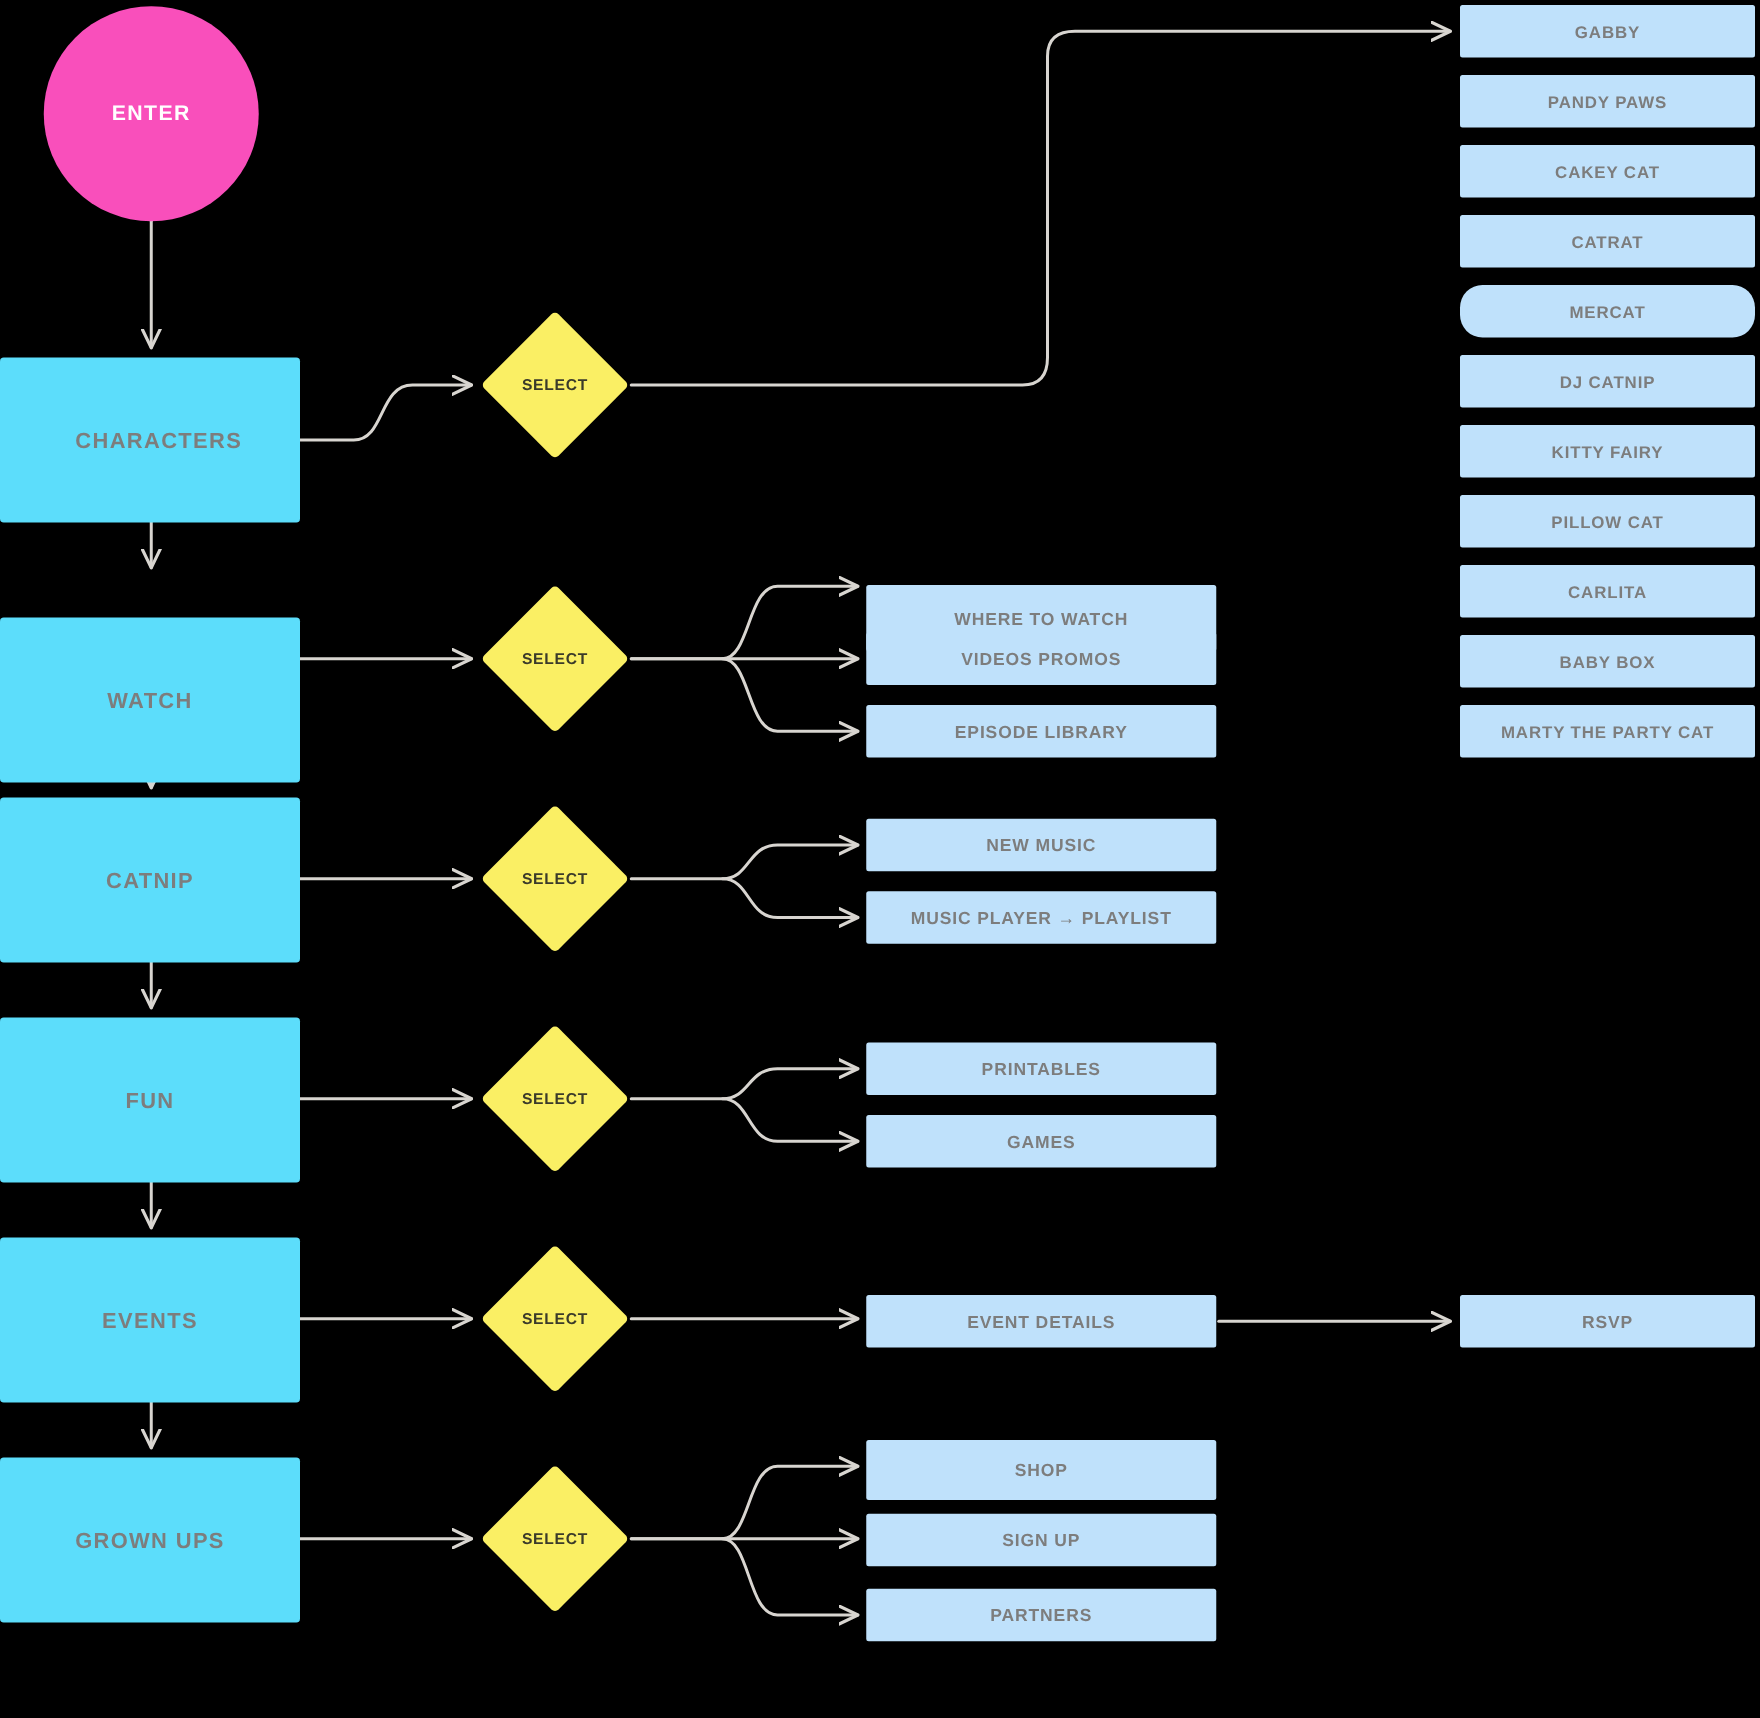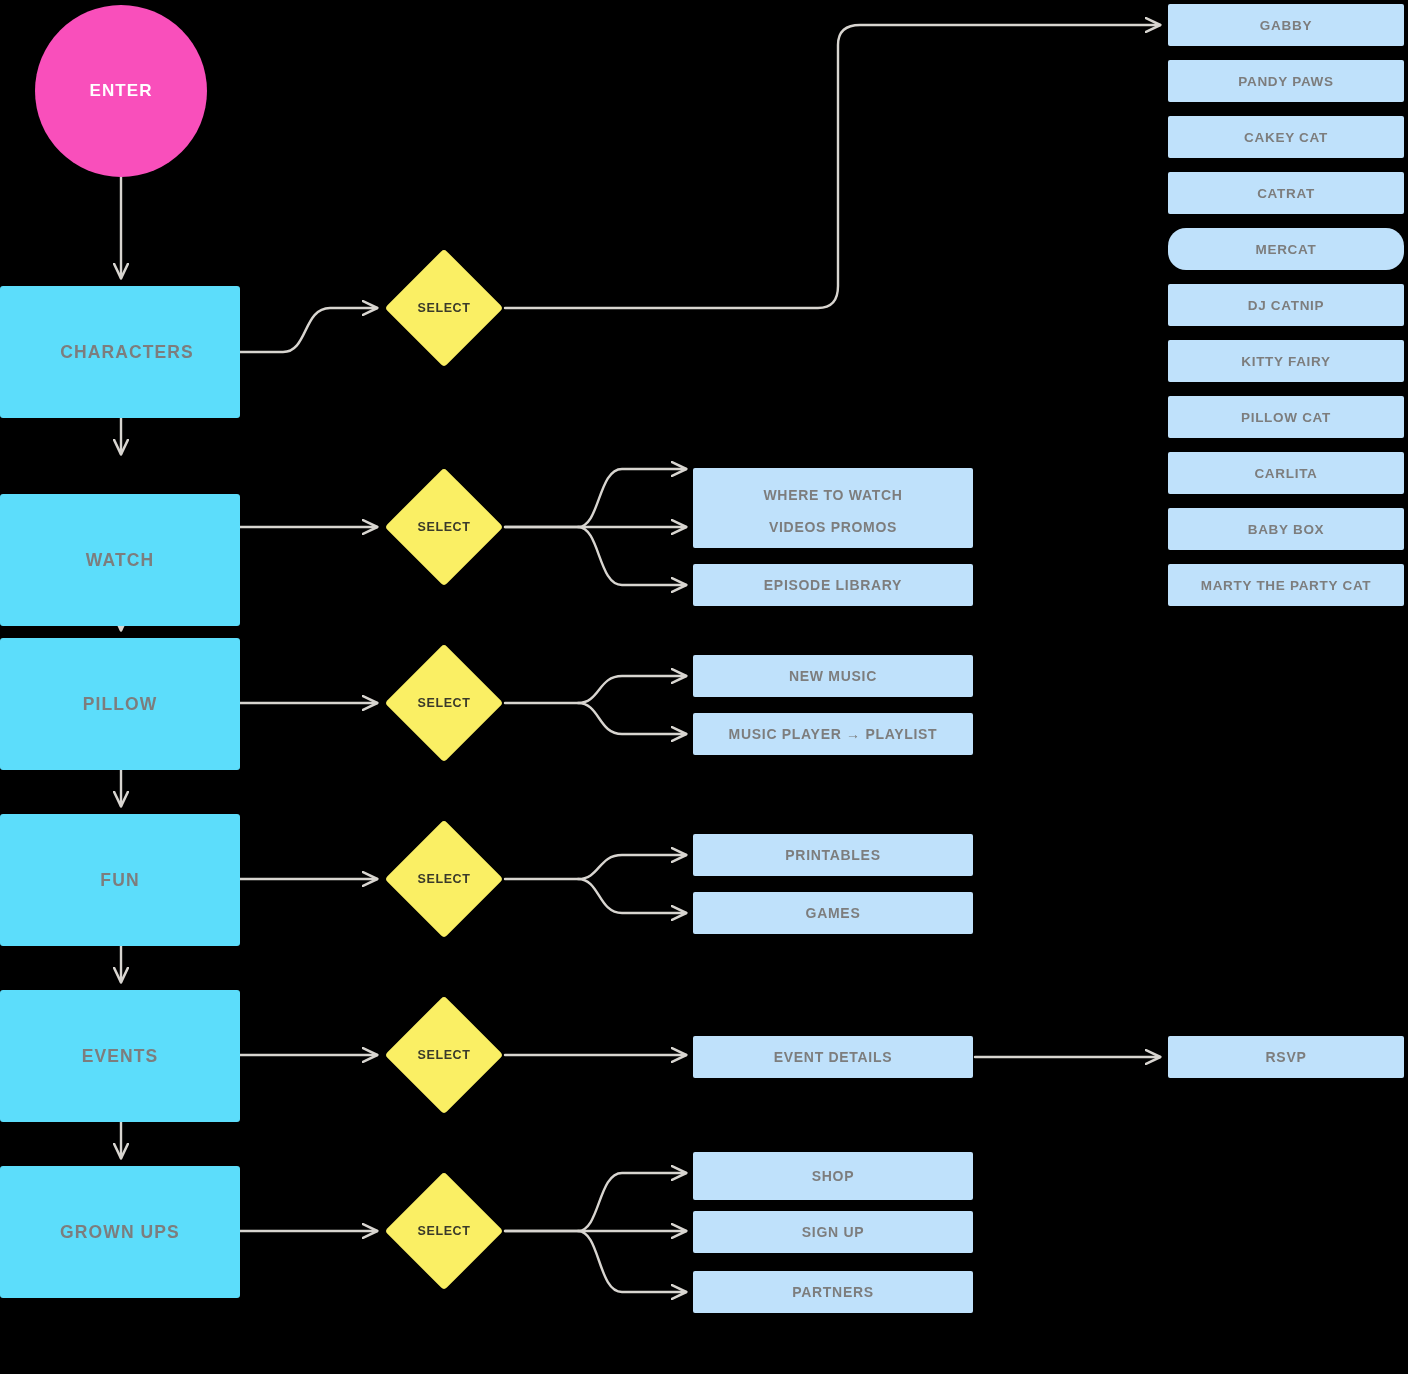--- a/index.html
+++ b/index.html
@@ -139,21 +139,21 @@
   </div>
 
   <div id="nav-layer">
       <div class="node nav-node" style="left: 0px; top: 286px; width: 240px; height: 132px; padding-left: 14px;">
         <span>CHARACTERS</span>
       </div>
       <div class="node nav-node" style="left: 0px; top: 462px; width: 240px; height: 132px; margin-top: 32px;">
         <span>WATCH</span>
       </div>
       <div class="node nav-node" style="left: 0px; top: 638px; width: 240px; height: 132px;">
-        <span>PILLOW</span>
+        <span>CATNIP</span>
       </div>
       <div class="node nav-node" style="left: 0px; top: 814px; width: 240px; height: 132px;">
         <span>FUN</span>
       </div>
       <div class="node nav-node" style="left: 0px; top: 990px; width: 240px; height: 132px;">
         <span>EVENTS</span>
       </div>
       <div class="node nav-node" style="left: 0px; top: 1166px; width: 240px; height: 132px;">
         <span>GROWN UPS</span>
       </div>

